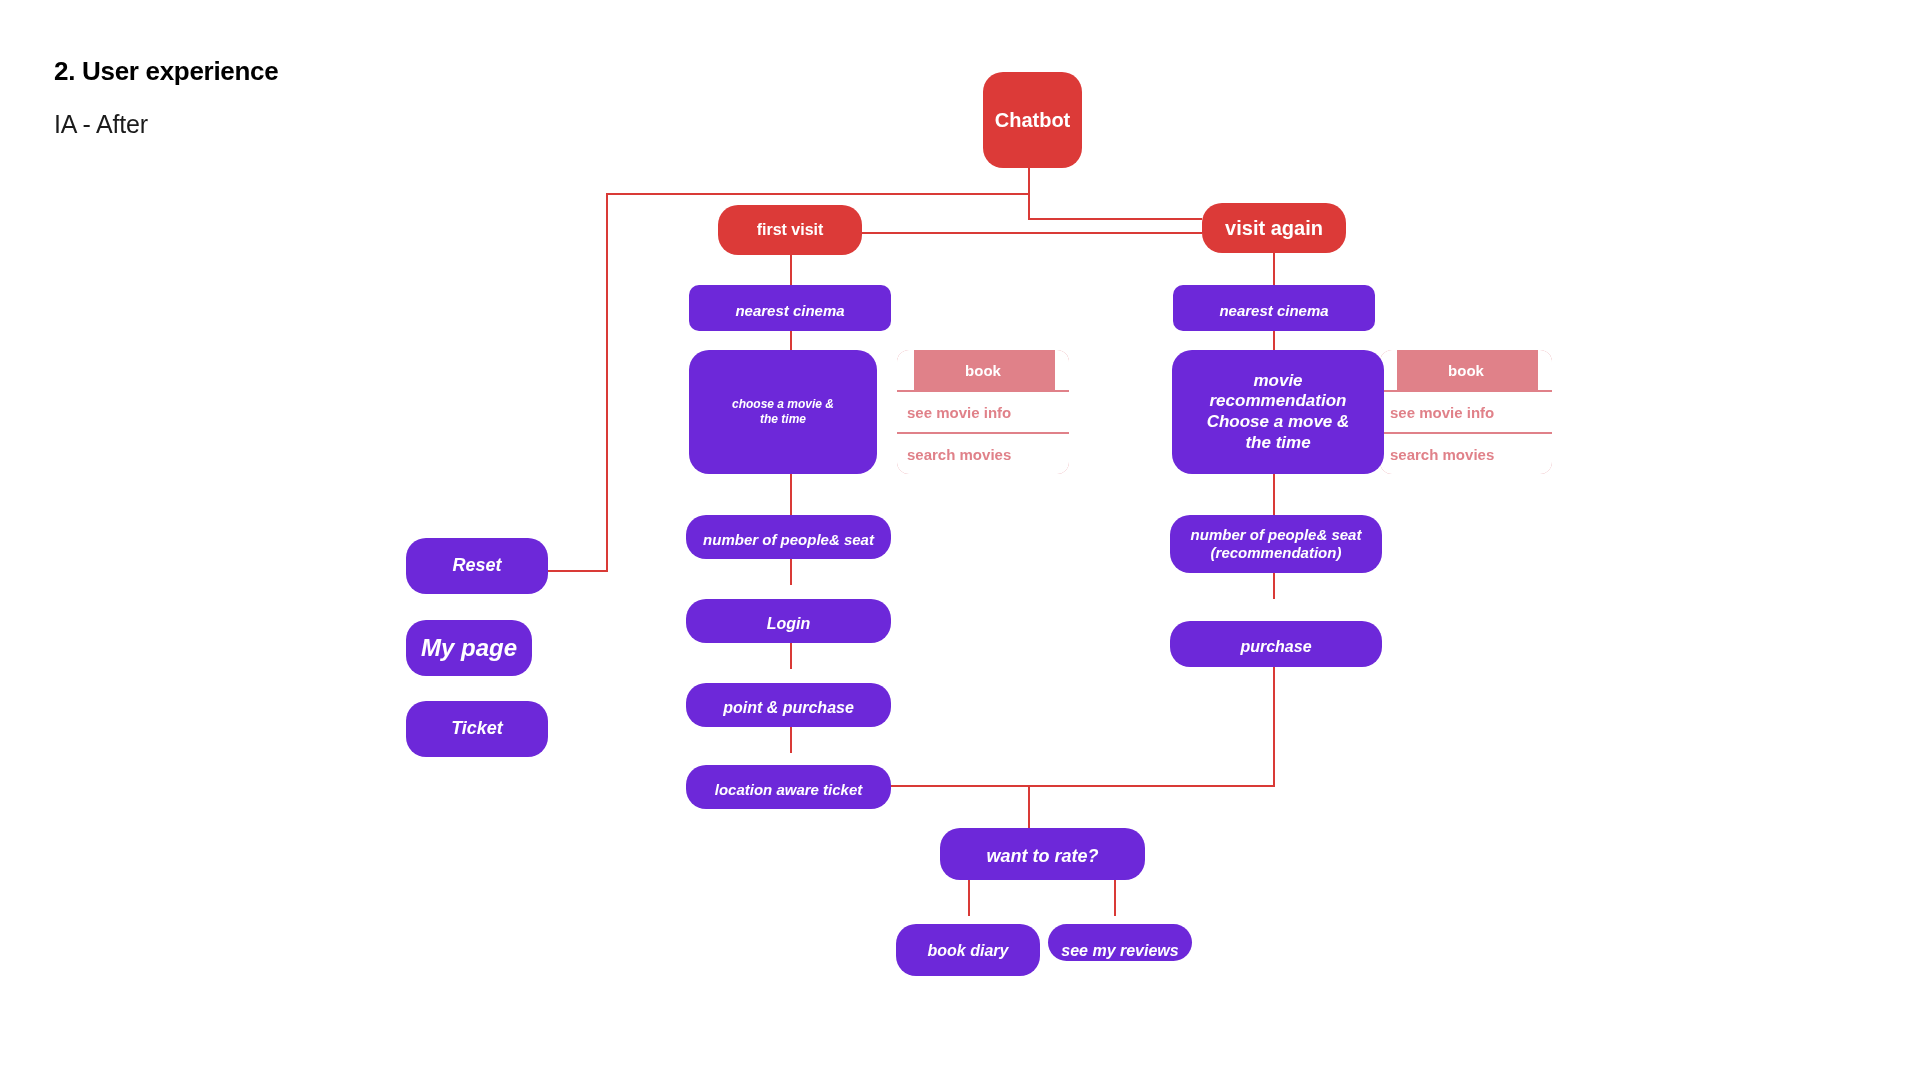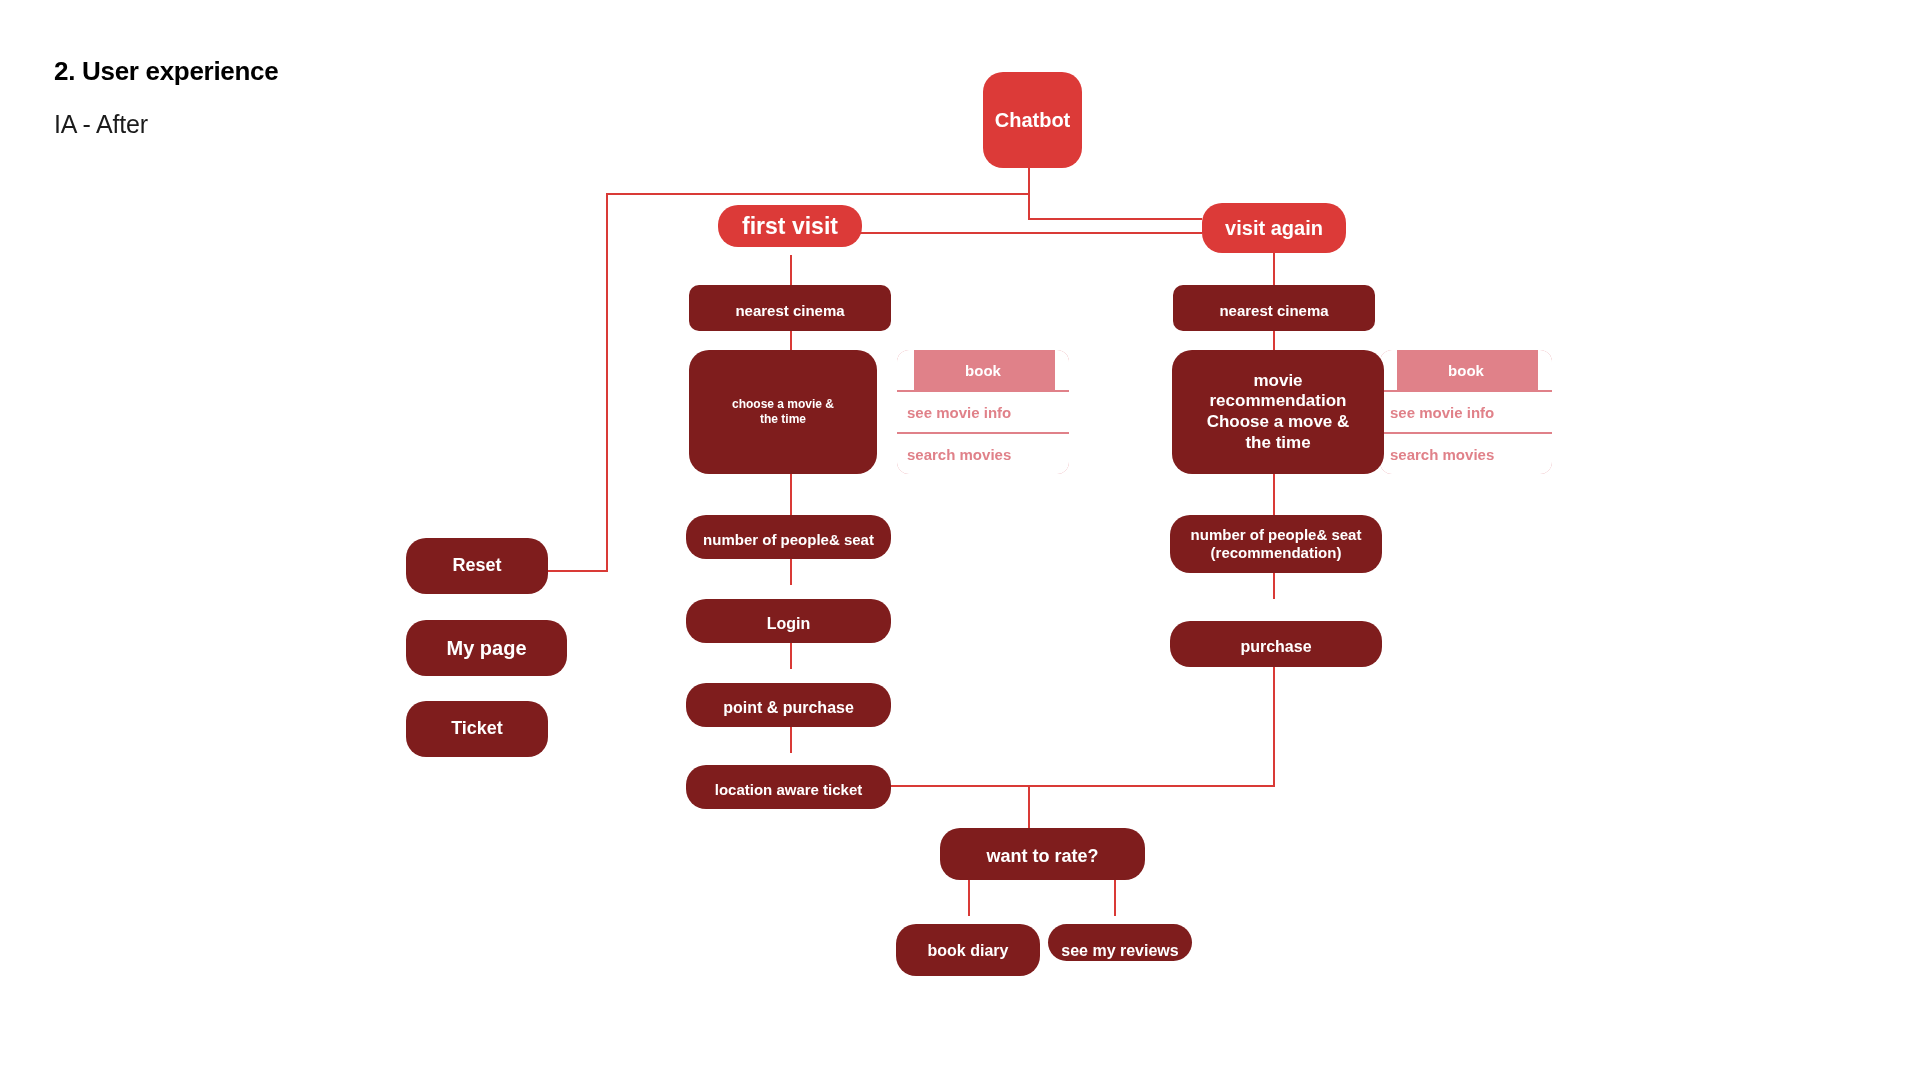--- a/index.html
+++ b/index.html
@@ -30,21 +30,21 @@
     display:flex;
     align-items:center;
     justify-content:center;
     text-align:center;
     color:#ffffff;
     font-weight:bold;
     line-height:1.22;
     padding:0 8px;
   }
   .node.dark{background:#dc3a38;}
-  .node.light{background:#7f1d1d;}
+  .node.light{background:#6d28d9;font-style:italic;}
   .node.r14{border-radius:20px;}
   .node.r10{border-radius:10px;}
 
   
   .subpanel{
     position:absolute;
     background:#e08189;
     border-radius:12px;
     overflow:hidden;
   }
@@ -106,31 +106,31 @@
 
   <div class="ln lnv" style="left:1028px;top:785px;height:45px;"></div>
 
   <div class="ln lnv" style="left:968px;top:869px;height:47px;"></div>
   <div class="ln lnv" style="left:1114px;top:869px;height:47px;"></div>
 
   <div class="node dark r14" style="left:983px;top:72px;width:99px;height:96px;font-size:20px;align-items:flex-start;padding-top:36px;">
     <span>Chatbot</span>
   </div>
 
-  <div class="node dark r14" style="left:718px;top:205px;width:144px;height:42px;font-size:23px;">
+  <div class="node dark r14" style="left:718px;top:205px;width:144px;height:50px;font-size:16px;">
     <span>first visit</span>
   </div>
   <div class="node dark r14" style="left:1202px;top:203px;width:144px;height:50px;font-size:20px;">
     <span>visit again</span>
   </div>
 
   <div class="node light r14" style="left:406px;top:538px;width:142px;height:56px;font-size:18px;">
     <span>Reset</span>
   </div>
-  <div class="node light r14" style="left:406px;top:620px;width:161px;height:56px;font-size:20px;">
+  <div class="node light r14" style="left:406px;top:620px;width:126px;height:56px;font-size:24px;">
     <span>My page</span>
   </div>
   <div class="node light r14" style="left:406px;top:701px;width:142px;height:56px;font-size:18px;">
     <span>Ticket</span>
   </div>
 
   <div class="node light r10" style="left:689px;top:285px;width:202px;height:46px;font-size:15px;align-items:flex-start;padding-top:17px;">
     <span>nearest cinema</span>
   </div>
 

